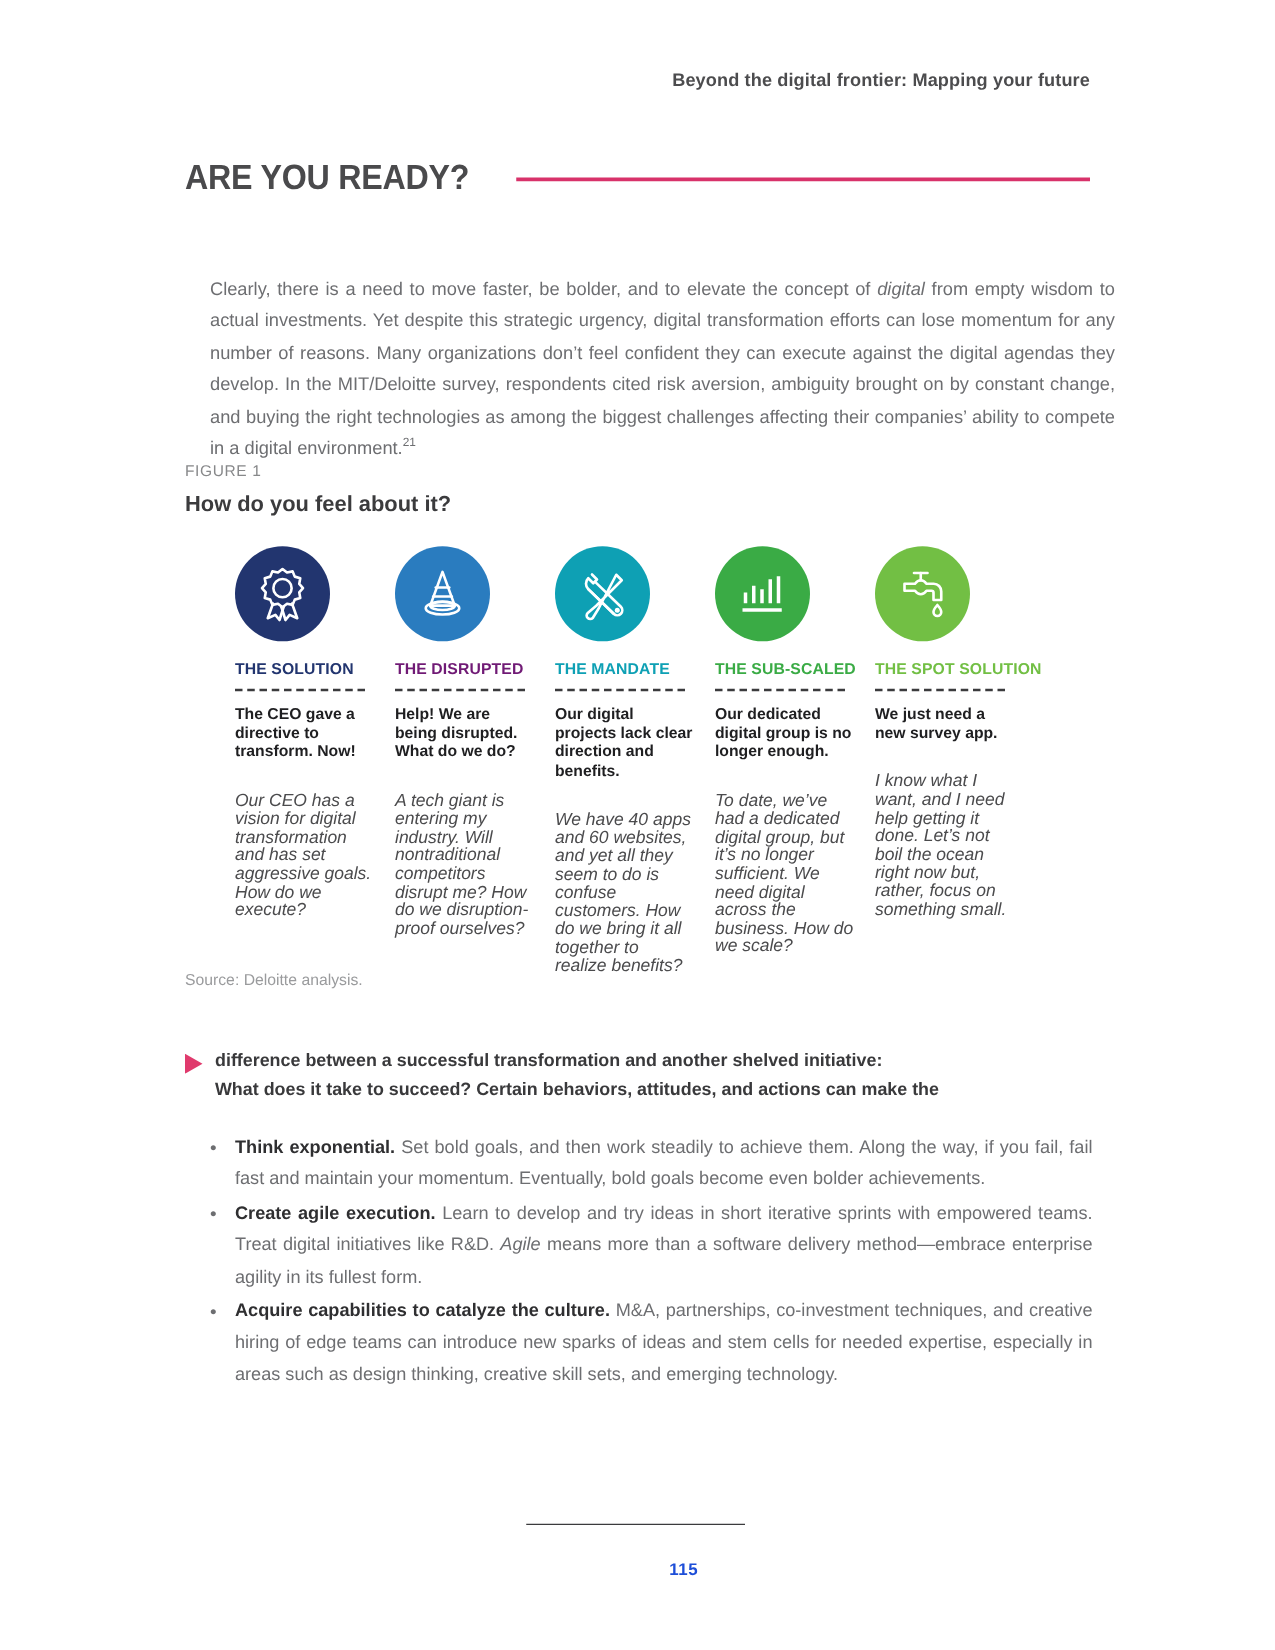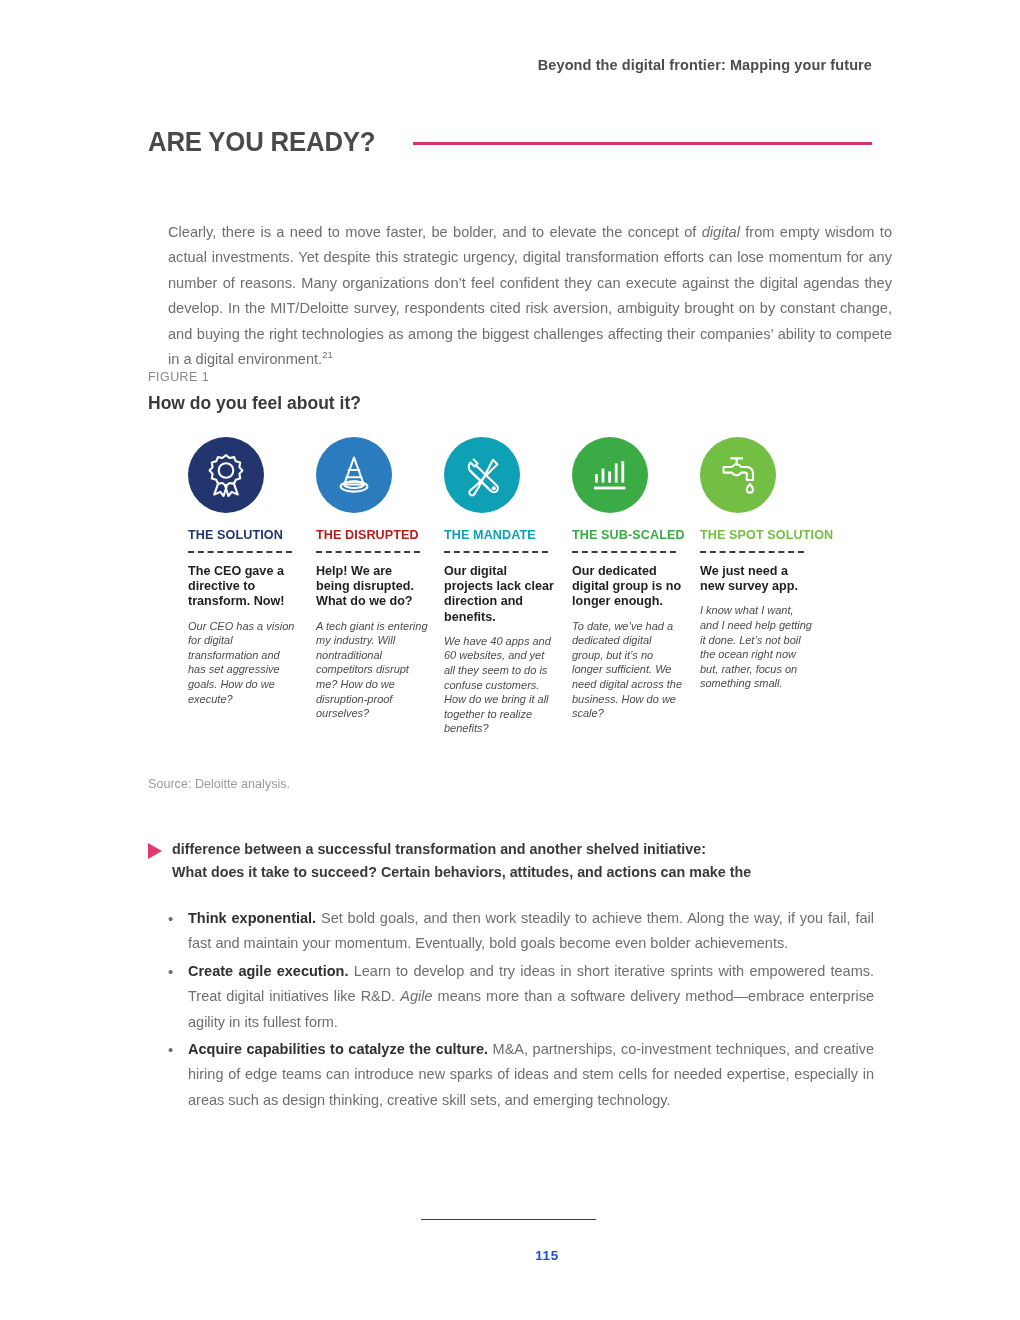--- a/index.html
+++ b/index.html
@@ -135,22 +135,22 @@
 
   .card-heading {
     margin-top: 11px;
     font-size: 12.6px;
     font-weight: bold;
     line-height: 15.2px;
     color: #1f1f21;
     width: 110px;
   }
   .card-body {
-    margin-top: 9px;
-    font-size: 11px;
+    margin-top: 23px;
+    font-size: 14px;
     font-style: italic;
     line-height: 14.6px;
     color: #4b4b4d;
     width: 112px;
   }
 
   .source {
     position: absolute;
     top: 777px;
     left: 148px;
@@ -276,21 +276,21 @@
         <span>
           <svg width="44" height="44" viewBox="0 0 44 44" fill="none" stroke="#ffffff" stroke-width="2.1" stroke-linejoin="round" stroke-linecap="round">
             <path d="M22 4.5 L31.8 31.5 L12.2 31.5 Z"></path>
             <line x1="16.6" y1="17.0" x2="27.4" y2="17.0"></line>
             <line x1="14.6" y1="24.2" x2="29.4" y2="24.2"></line>
             <ellipse cx="22" cy="33.6" rx="13.4" ry="5.0"></ellipse>
             <ellipse cx="22" cy="31.6" rx="9.8" ry="3.4"></ellipse>
           </svg>
         </span>
       </div>
-      <div class="card-label" style="color: #b91c1c;">THE DISRUPTED</div>
+      <div class="card-label" style="color: #701a75;">THE DISRUPTED</div>
       <div class="dotted-rule"></div>
       <div class="card-heading">Help! We are being disrupted. What do we do?</div>
       <div class="card-body">A tech giant is entering my industry. Will nontraditional competitors disrupt me? How do we disruption-proof ourselves?</div>
     </div>
 
     <div class="card">
       <div class="icon-circle" style="background: rgb(14, 160, 180);">
         <span>
           <svg width="44" height="44" viewBox="0 0 44 44" fill="none" stroke="#ffffff" stroke-width="2.1" stroke-linejoin="round" stroke-linecap="round">
             <path d="M13.6 6.6 L17.6 10.6 L14.6 13.6 L10.6 9.6 C8.2 12.0 8.2 15.9 10.6 18.3 L31.0 38.0 C32.6 39.6 35.1 39.6 36.7 38.0 C38.2 36.4 38.2 33.9 36.7 32.4 L16.3 12.7"></path>

